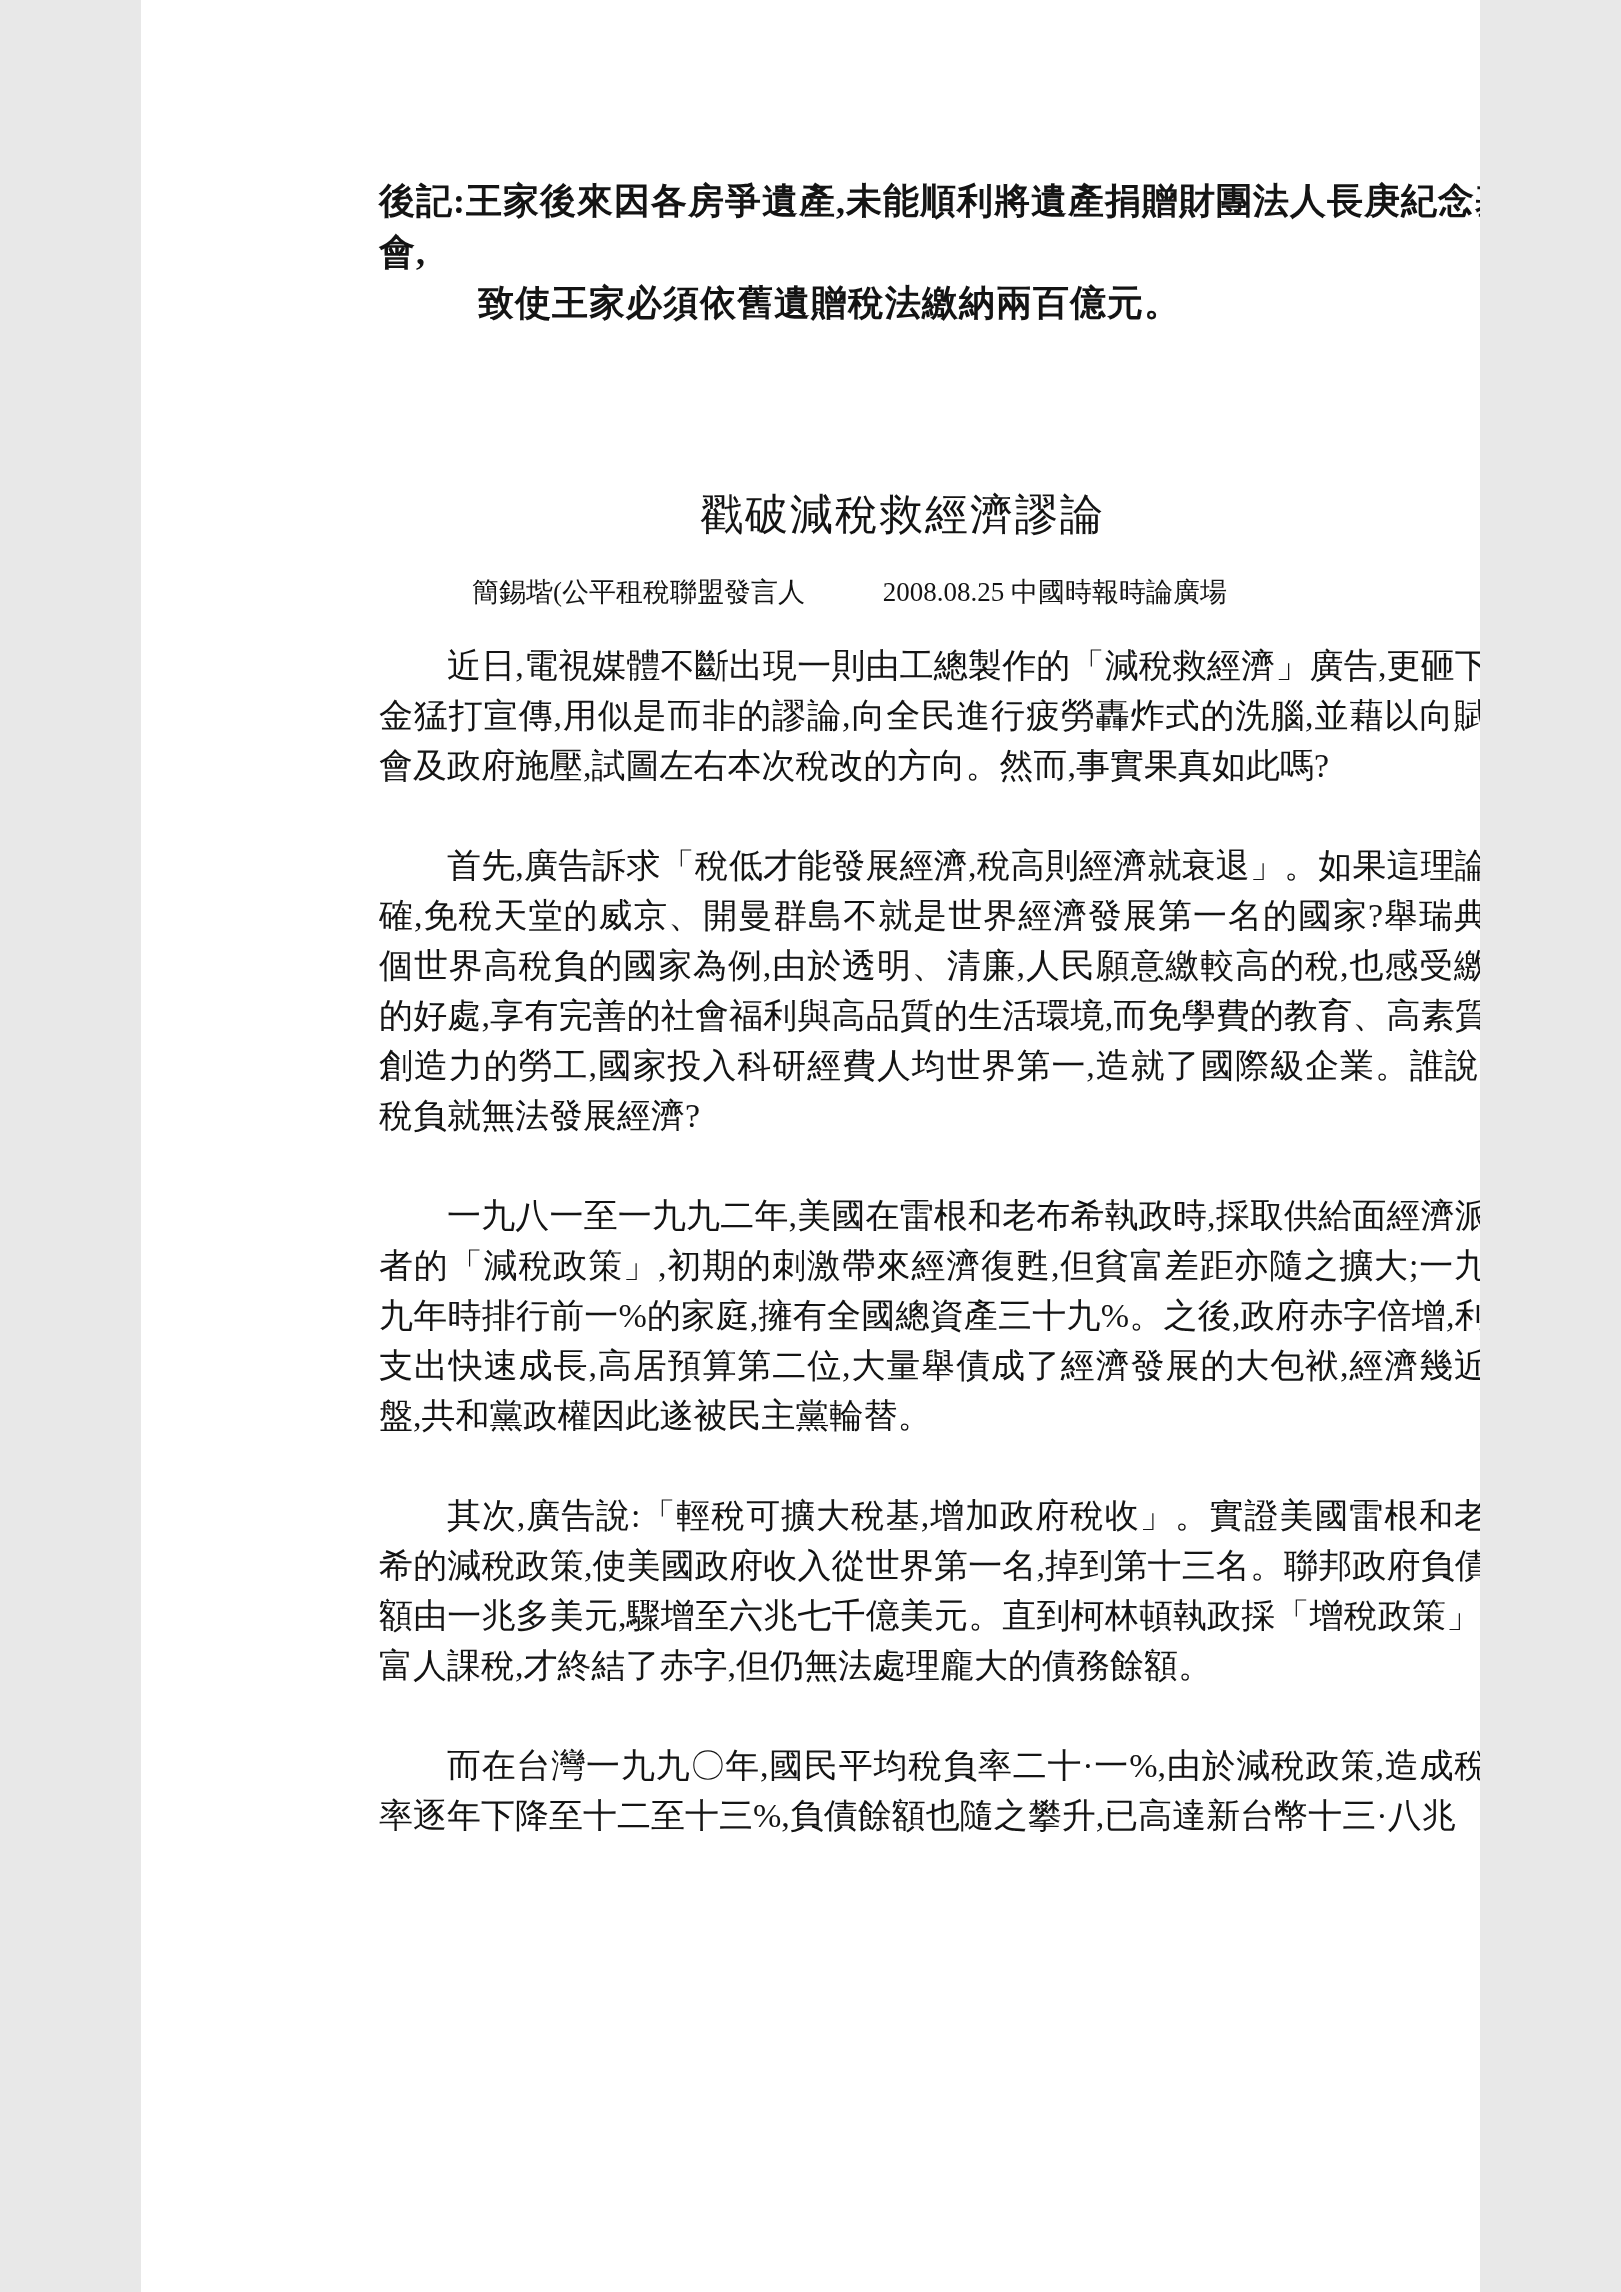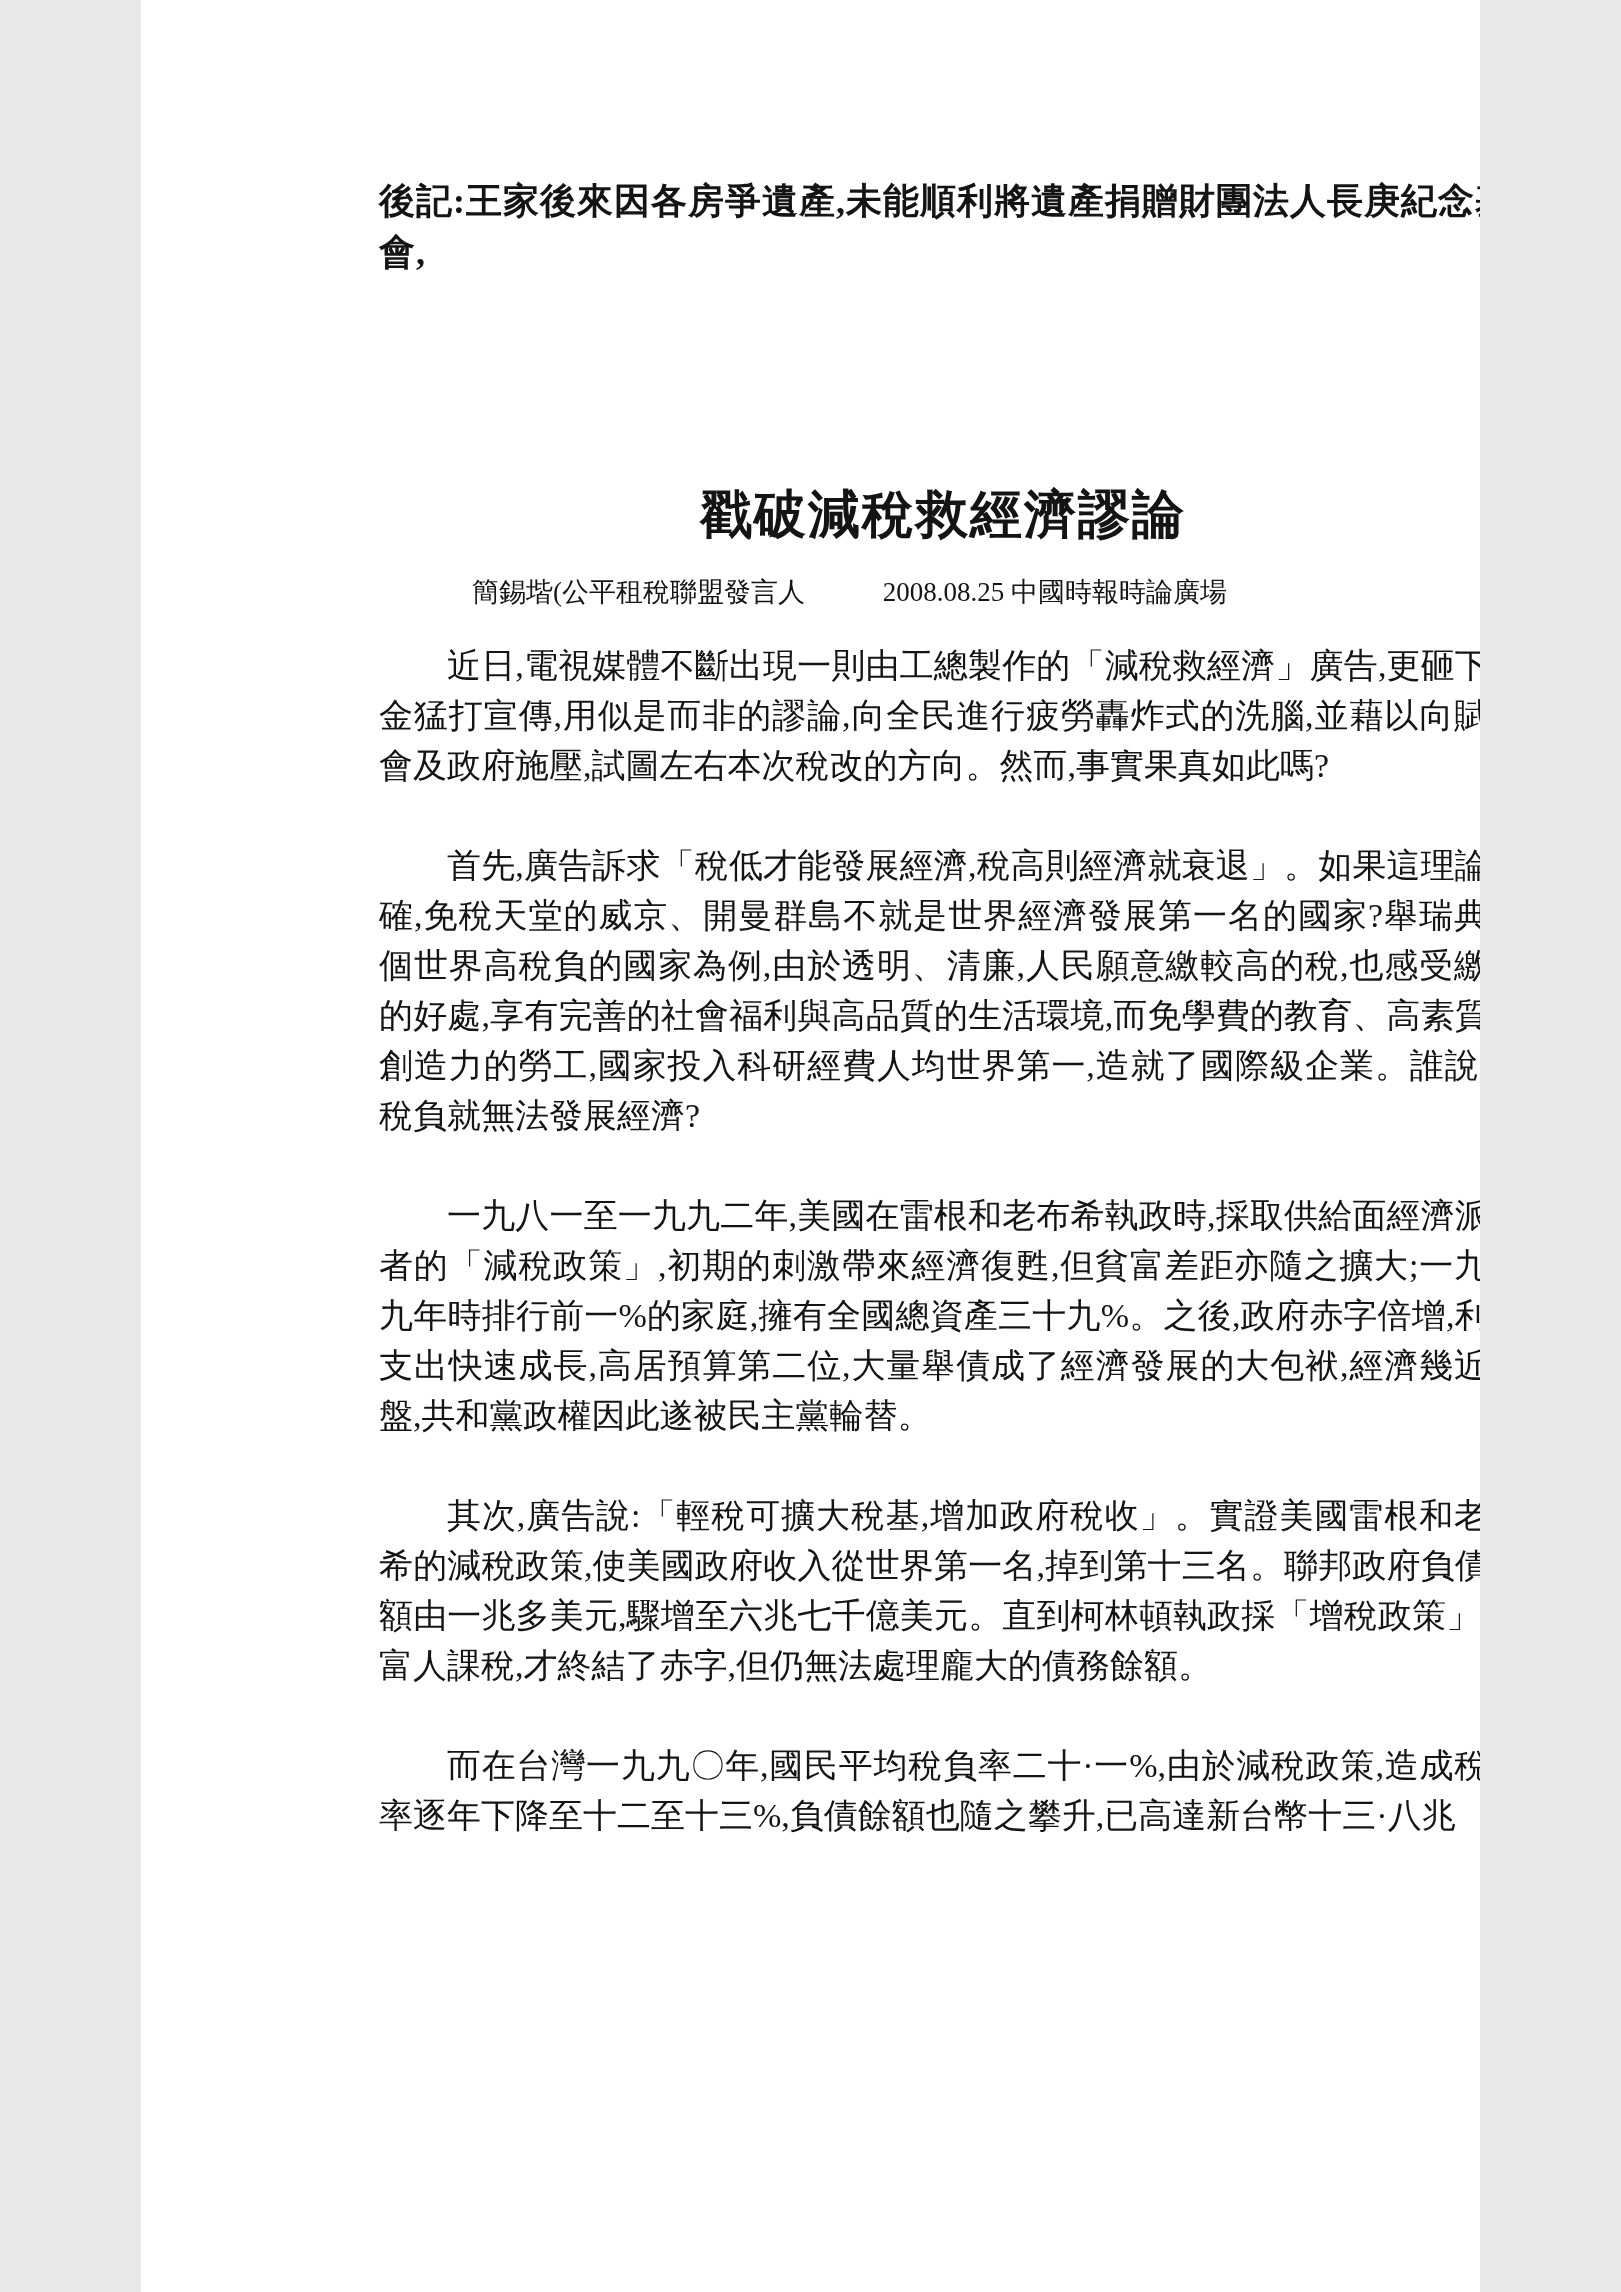--- a/index.html
+++ b/index.html
@@ -27,22 +27,22 @@
     line-height: 51px;
     letter-spacing: 1px;
   }
   .postscript .ps-line2 {
     margin-left: 99px;
   }
   .article-title {
     position: absolute;
     top: 488px;
     left: 559px;
-    font-weight: bold;
-    font-size: 52px;
+    font-weight: normal;
+    font-size: 43px;
     line-height: 53px;
     letter-spacing: 2px;
     white-space: nowrap;
   }
   .byline {
     position: absolute;
     top: 572px;
     left: 331px;
     font-size: 27px;
     line-height: 41px;
@@ -68,20 +68,21 @@
     margin-bottom: 10px;
   }
 </style>
 </head>
 <body>
 
 <div class="page">
 
   <div class="postscript">
     <div class="ps-line1">後記:王家後來因各房爭遺產,未能順利將遺產捐贈財團法人長庚紀念基金會,</div>
+    <div class="ps-line2">致使王家必須依舊遺贈稅法繳納兩百億元。</div>
   </div>
 
   <div class="article-title">戳破減稅救經濟謬論</div>
 
   <div class="byline">
     <span class="author">簡錫堦(公平租稅聯盟發言人</span>
     <span class="pub">2008.08.25 中國時報時論廣場</span>
   </div>
 
   <div class="article-body">

